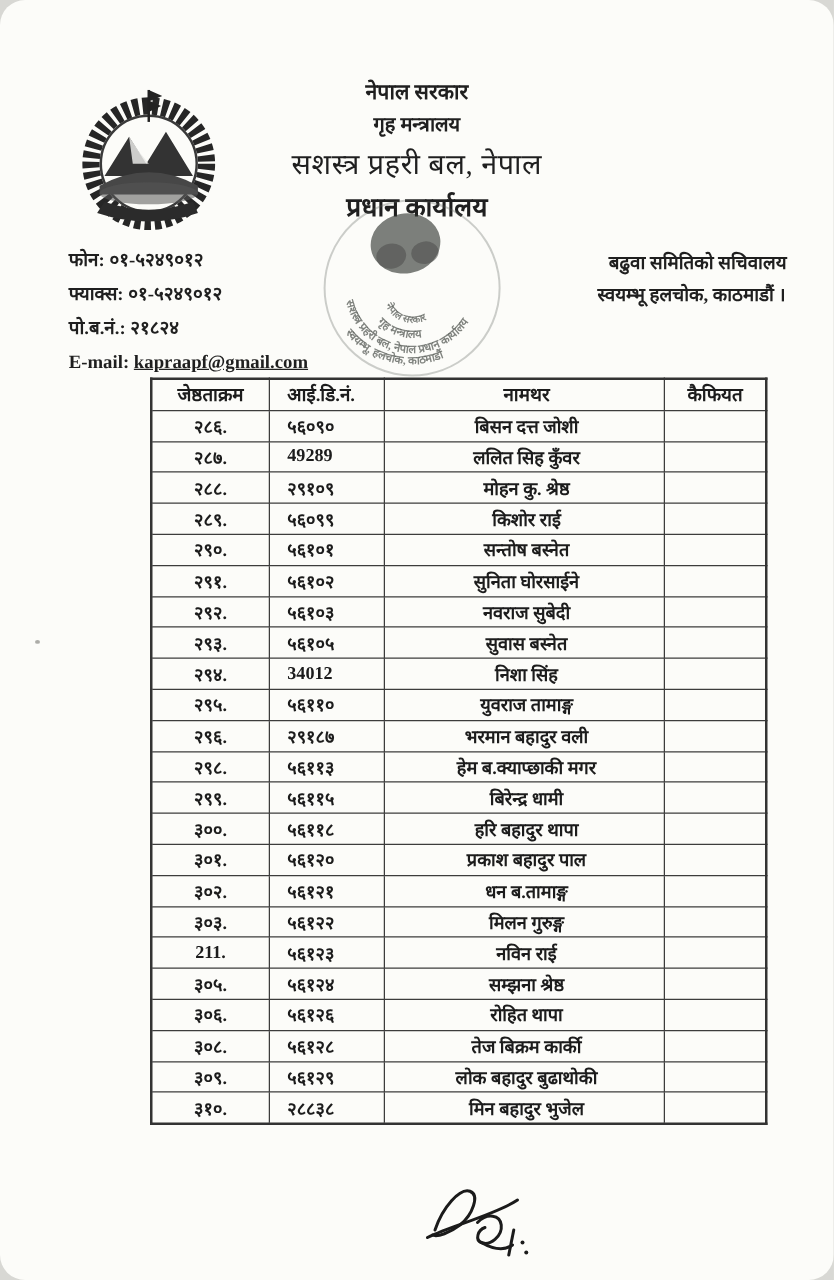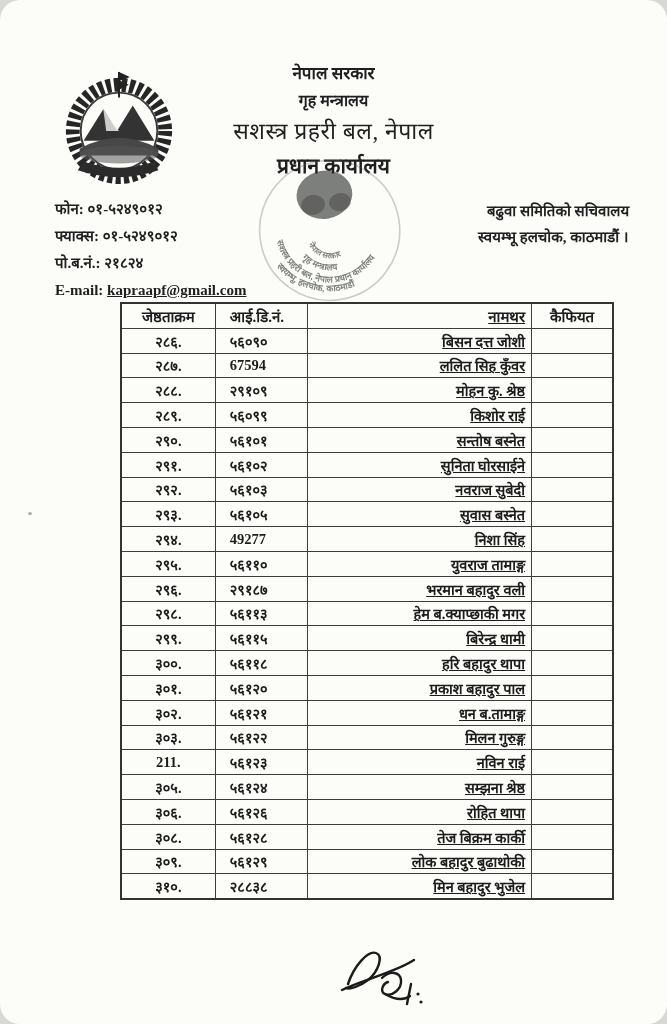--- a/index.html
+++ b/index.html
@@ -80,21 +80,21 @@
     padding: 0 6px;
     font-weight: 600;
     vertical-align: middle;
     white-space: nowrap;
     overflow: hidden;
   }
   table.roster { border: 2px solid #333; }
   table.roster th { font-size: 15px; }
   .col-sen  { width: 88px;  text-align: center; }
   .col-id   { width: 76px;  text-align: left; padding-left: 14px !important; }
-  .col-name { width: 232px; text-align: right; padding-left: 9px !important; text-decoration: underline; }
+  .col-name { width: 232px; text-align: center; padding-left: 9px !important; }
   .col-rem  { width: 74px;  text-align: center; }
 
   
   .signature {
     position: absolute;
     left: 338px; top: 944px;
     width: 120px; height: 72px;
   }
 
   
@@ -191,21 +191,21 @@
     </thead>
     <tbody>
         <tr>
           <td class="col-sen">२८६.</td>
           <td class="col-id">५६०९०</td>
           <td class="col-name">बिसन दत्त जोशी</td>
           <td class="col-rem"></td>
         </tr>
         <tr>
           <td class="col-sen">२८७.</td>
-          <td class="col-id">67594</td>
+          <td class="col-id">49289</td>
           <td class="col-name">ललित सिह कुँवर</td>
           <td class="col-rem"></td>
         </tr>
         <tr>
           <td class="col-sen">२८८.</td>
           <td class="col-id">२९१०९</td>
           <td class="col-name">मोहन कु. श्रेष्ठ</td>
           <td class="col-rem"></td>
         </tr>
         <tr>
@@ -233,21 +233,21 @@
           <td class="col-rem"></td>
         </tr>
         <tr>
           <td class="col-sen">२९३.</td>
           <td class="col-id">५६१०५</td>
           <td class="col-name">सुवास बस्नेत</td>
           <td class="col-rem"></td>
         </tr>
         <tr>
           <td class="col-sen">२९४.</td>
-          <td class="col-id">49277</td>
+          <td class="col-id">34012</td>
           <td class="col-name">निशा सिंह</td>
           <td class="col-rem"></td>
         </tr>
         <tr>
           <td class="col-sen">२९५.</td>
           <td class="col-id">५६११०</td>
           <td class="col-name">युवराज तामाङ्ग</td>
           <td class="col-rem"></td>
         </tr>
         <tr>

